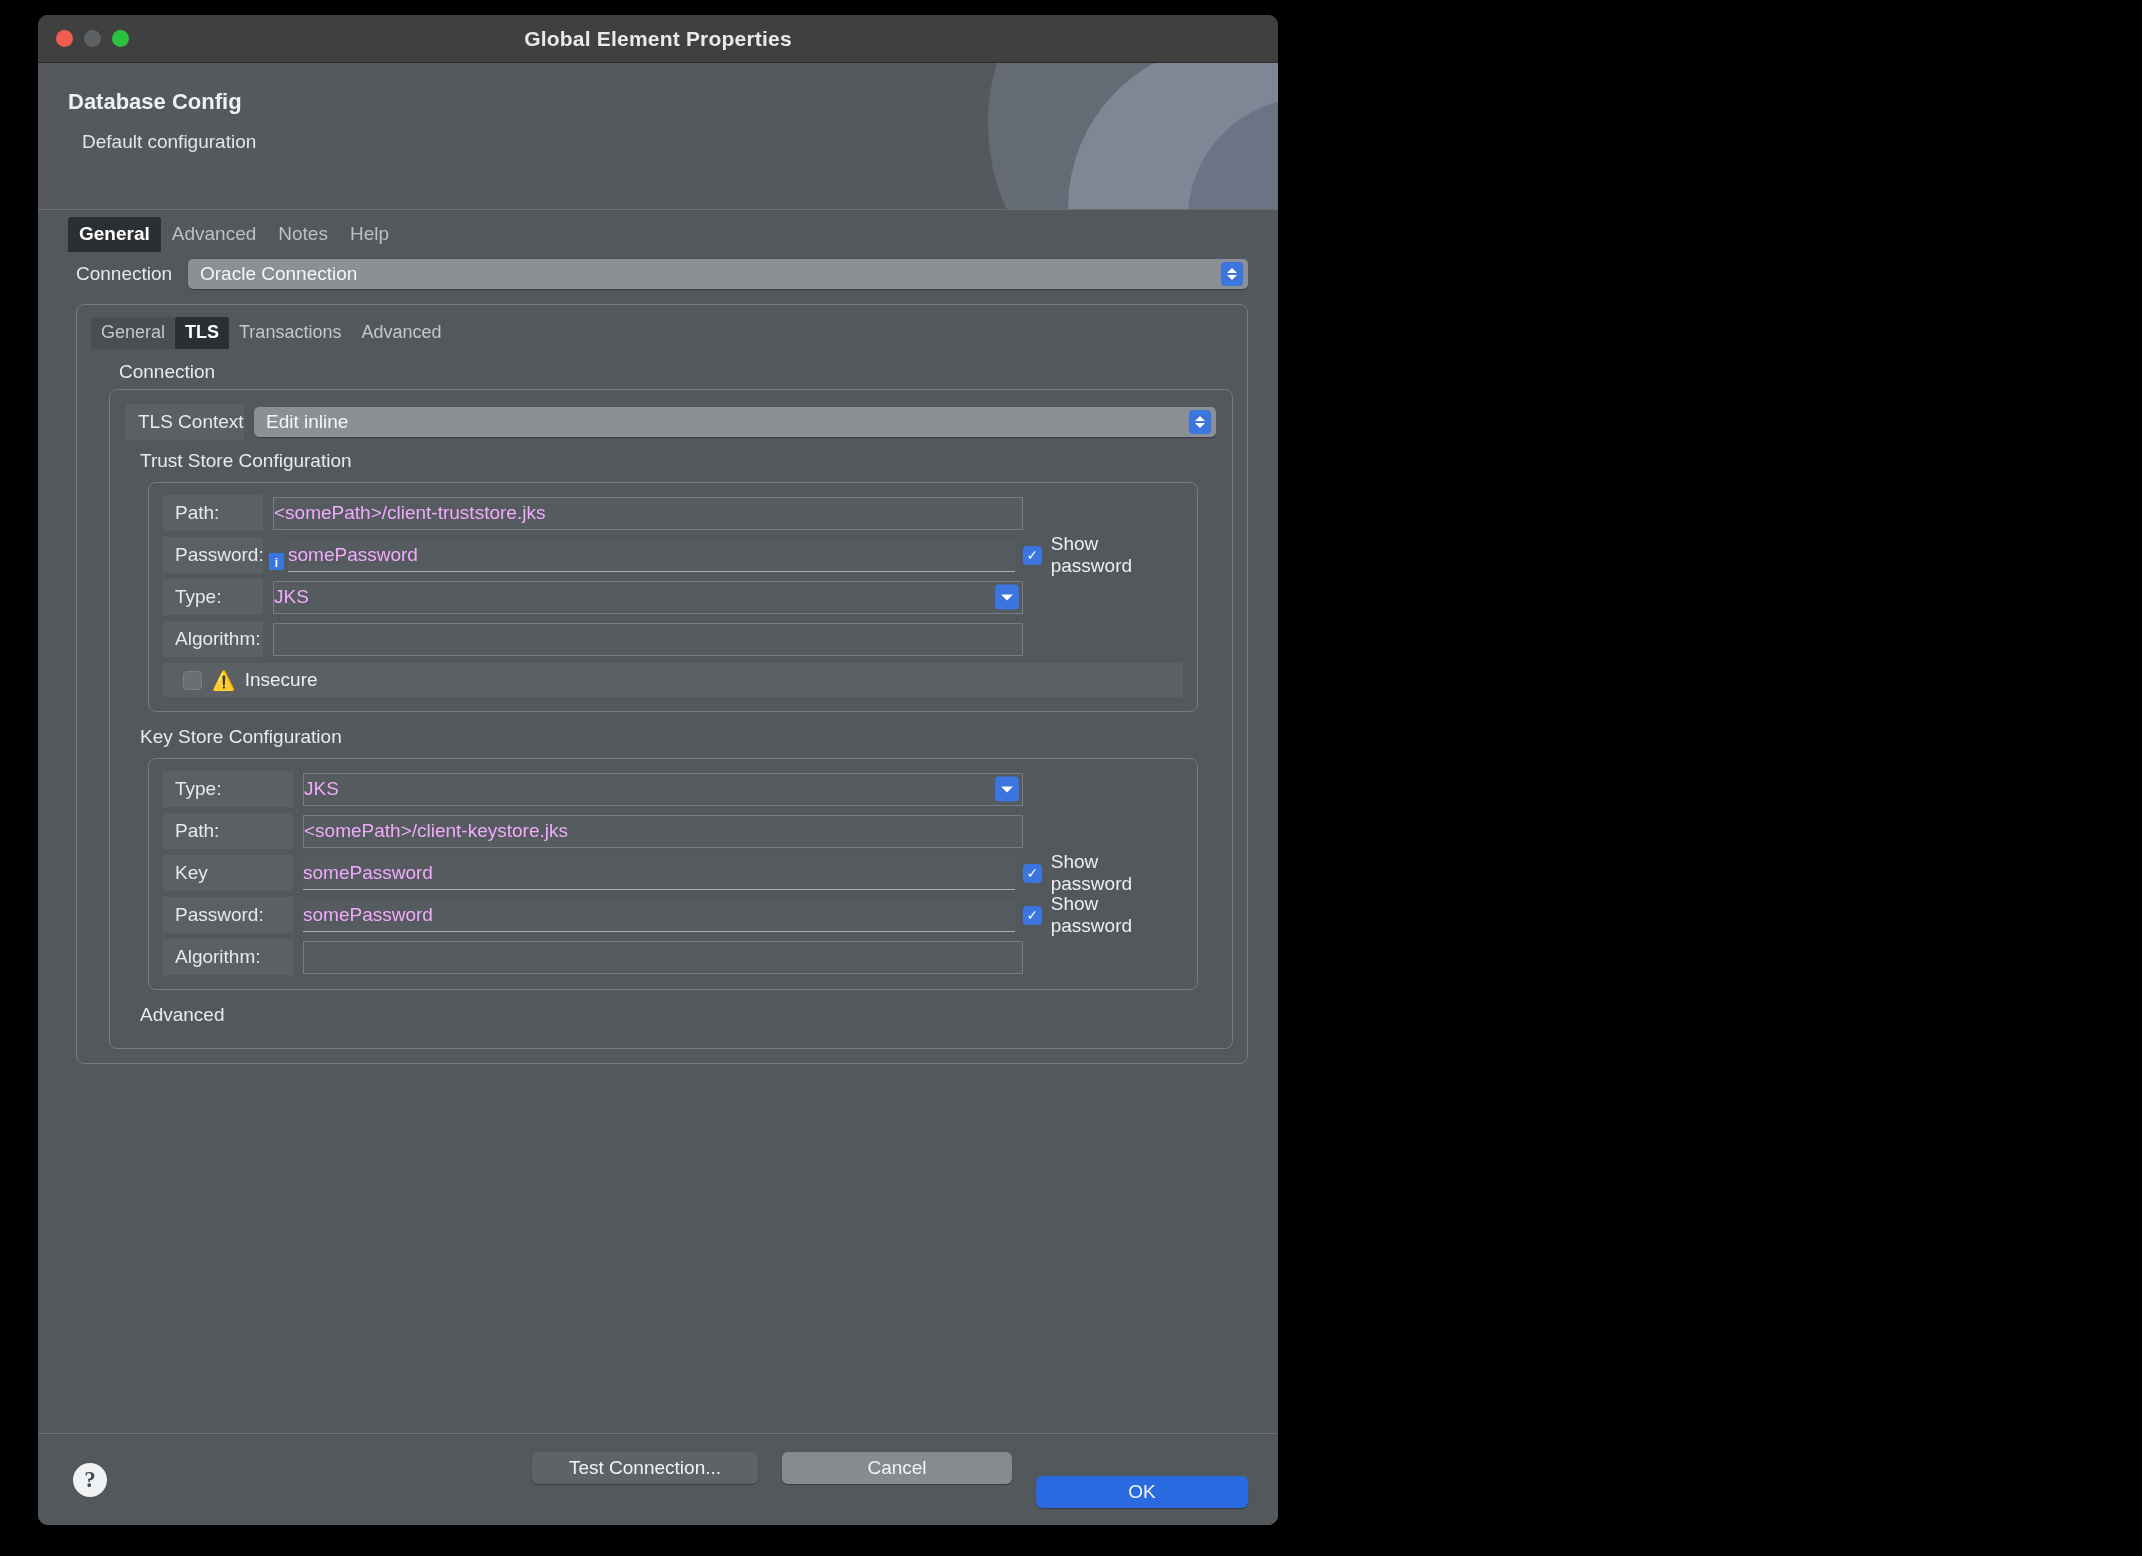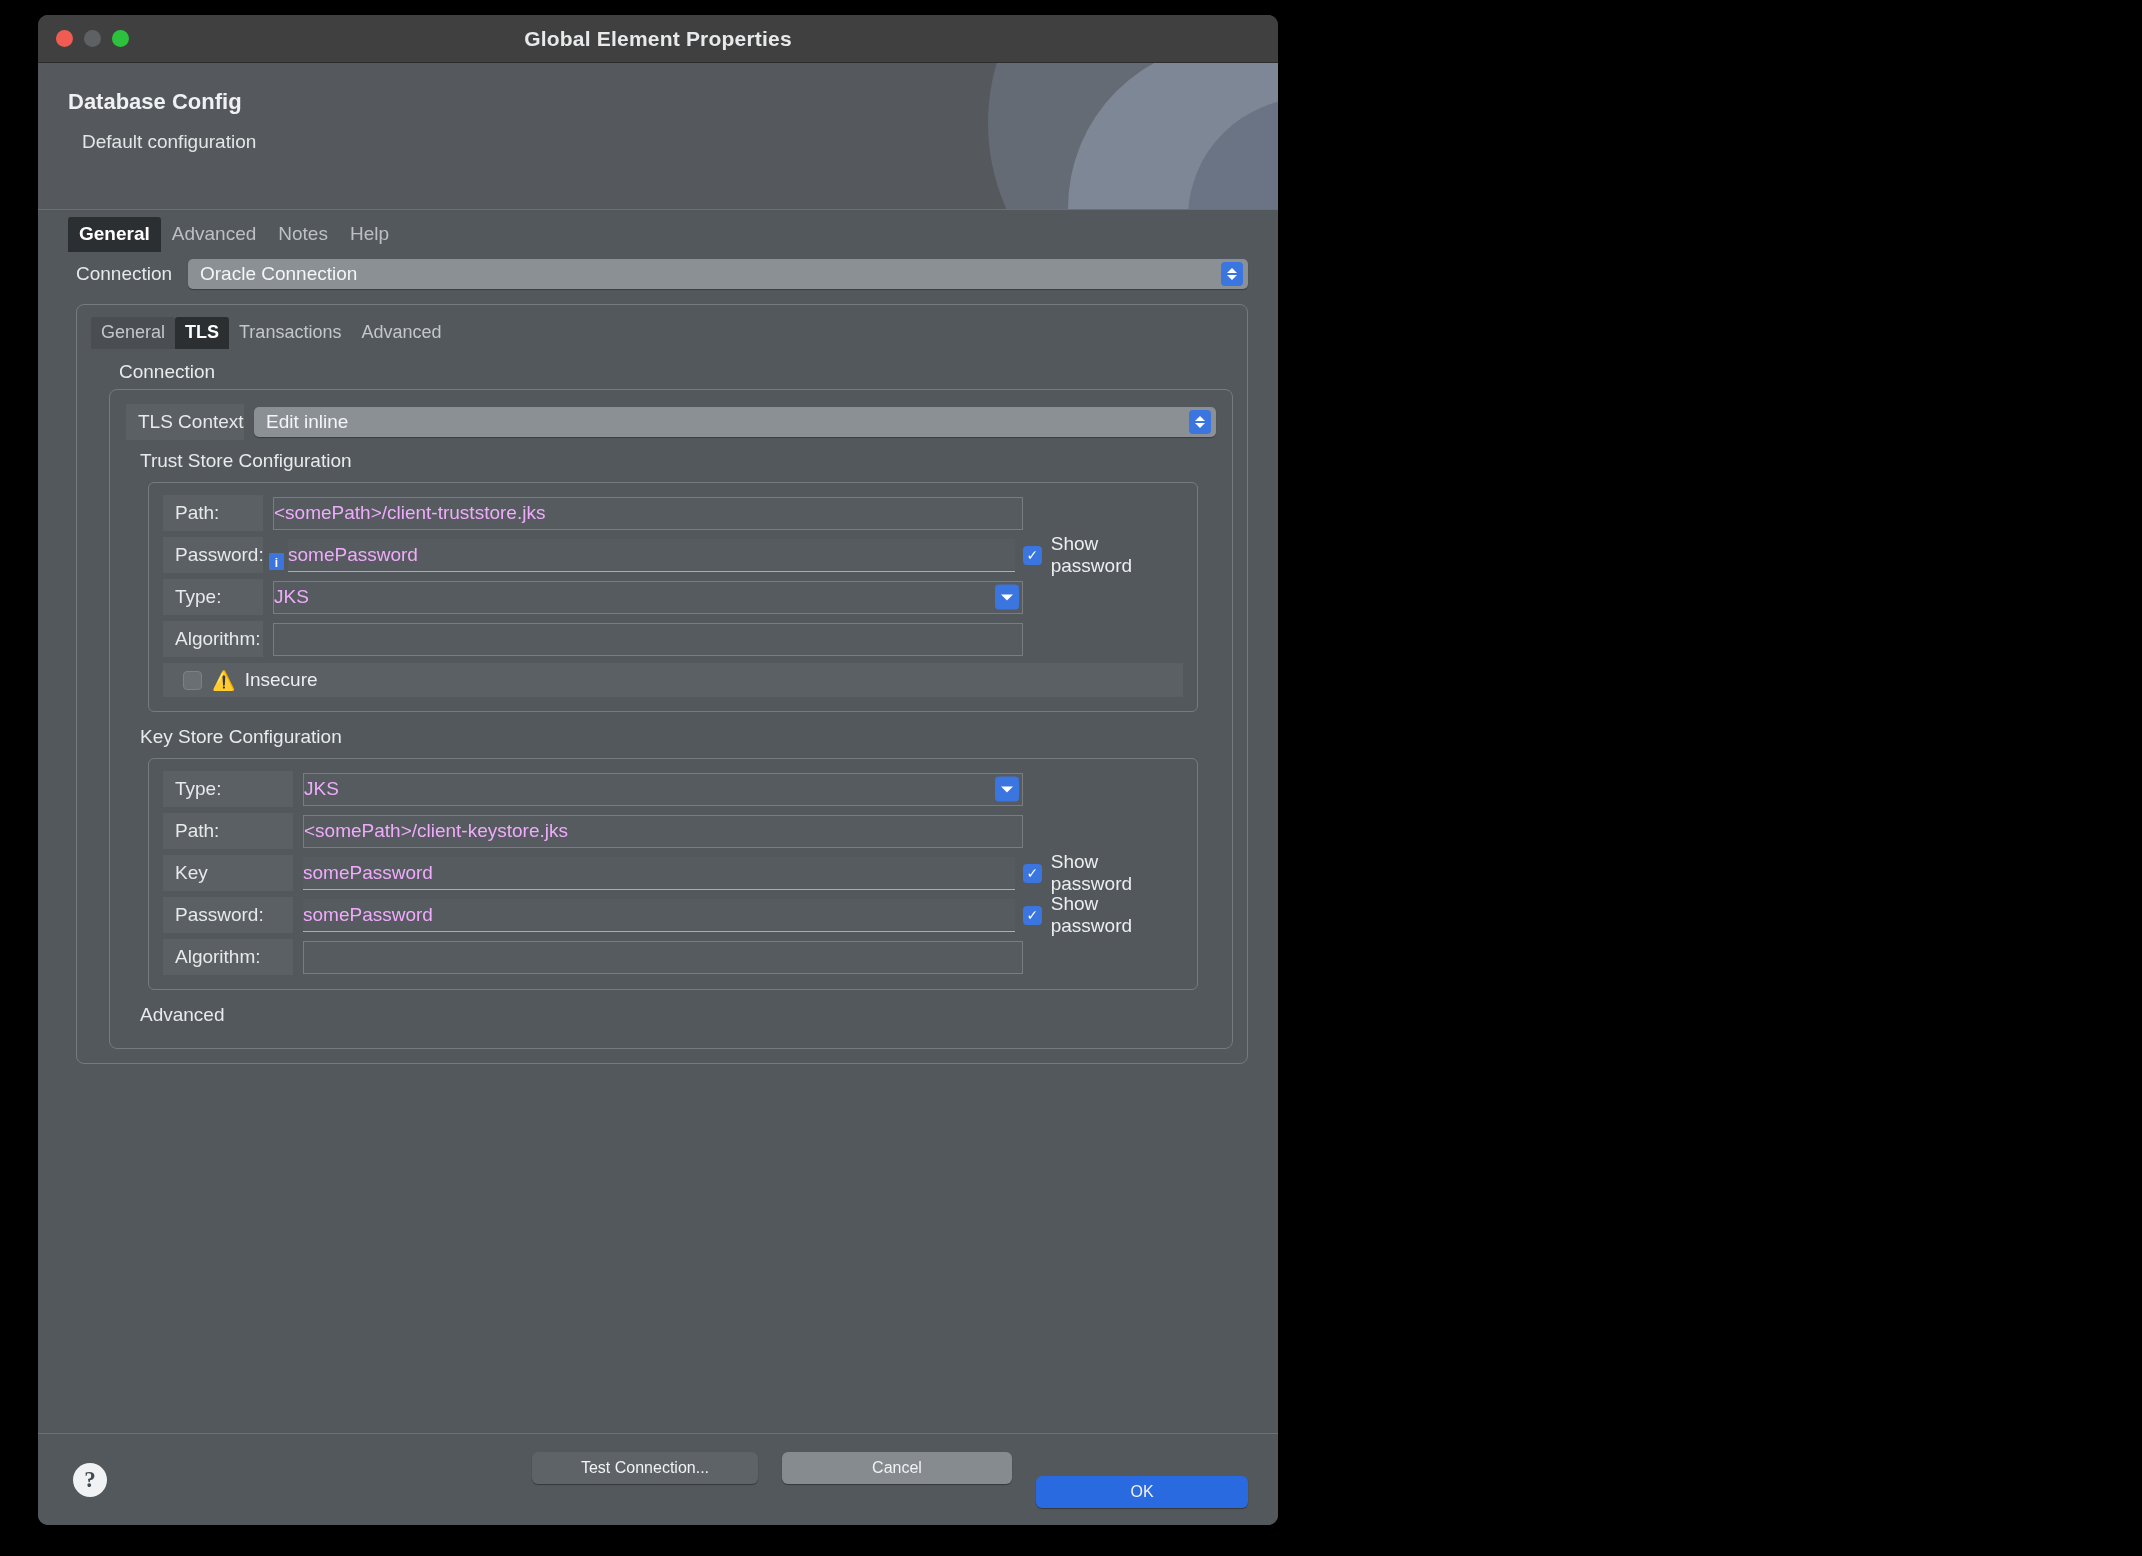--- a/index.html
+++ b/index.html
@@ -131,21 +131,21 @@
   .tab-i {
     font-size: 18px; color: #c3c7ca;
     padding: 5px 10px 6px 10px;
     background: #4a4e52;
     border-radius: 3px 3px 0 0;
   }
   .tab-i.active { background: #2c2f31; color: #fff; font-weight: bold; }
   .tab-i.plain { background: transparent; }
   .group-title { font-size: 19px; color: #e8eaeb; padding: 10px 0 6px 28px; }
   .panel-l2 { margin-left: 18px; padding: 14px 16px 16px 16px; }
-  .panel-l3 { margin: 4px 18px 0 22px; padding: 12px 14px 14px 14px; border-radius: 6px; }
+  .panel-l3 { margin: 4px 18px 0 22px; padding: 12px 14px 14px 14px; }
   .sub-title { font-size: 19px; color: #e8eaeb; padding: 4px 0 6px 14px; }
   
   .row { display: flex; align-items: center; height: 36px; margin-bottom: 6px; }
   .lbl {
     font-size: 19px; color: #e7e9ea;
     background: #5b6064;
     height: 36px; line-height: 36px;
     padding-left: 12px;
     flex: none;
   }
@@ -209,21 +209,21 @@
     width: 34px; height: 34px; border-radius: 50%;
     background: #f1f2f3; color: #434b52;
     font-size: 23px; font-weight: bold;
     display: flex; align-items: center; justify-content: center;
     margin-left: 35px;
     font-family: "Liberation Serif", serif;
   }
   .btns { margin-left: auto; margin-right: 30px; display: flex; gap: 24px; }
   .btn {
     height: 32px; border-radius: 6px;
-    font-size: 16px; color: #f2f3f4;
+    font-size: 19px; color: #f2f3f4;
     display: flex; align-items: center; justify-content: center;
     box-shadow: 0 1px 1px rgba(0,0,0,.35);
   }
   .btn.test { background: #5e6367; width: 226px; }
   .btn.cancel { background: #868b8f; width: 230px; }
   .btn.ok { background: #2a6ae0; width: 212px; font-weight: normal; margin-top: 24px; }
 </style>
 </head>
 <body>
 

